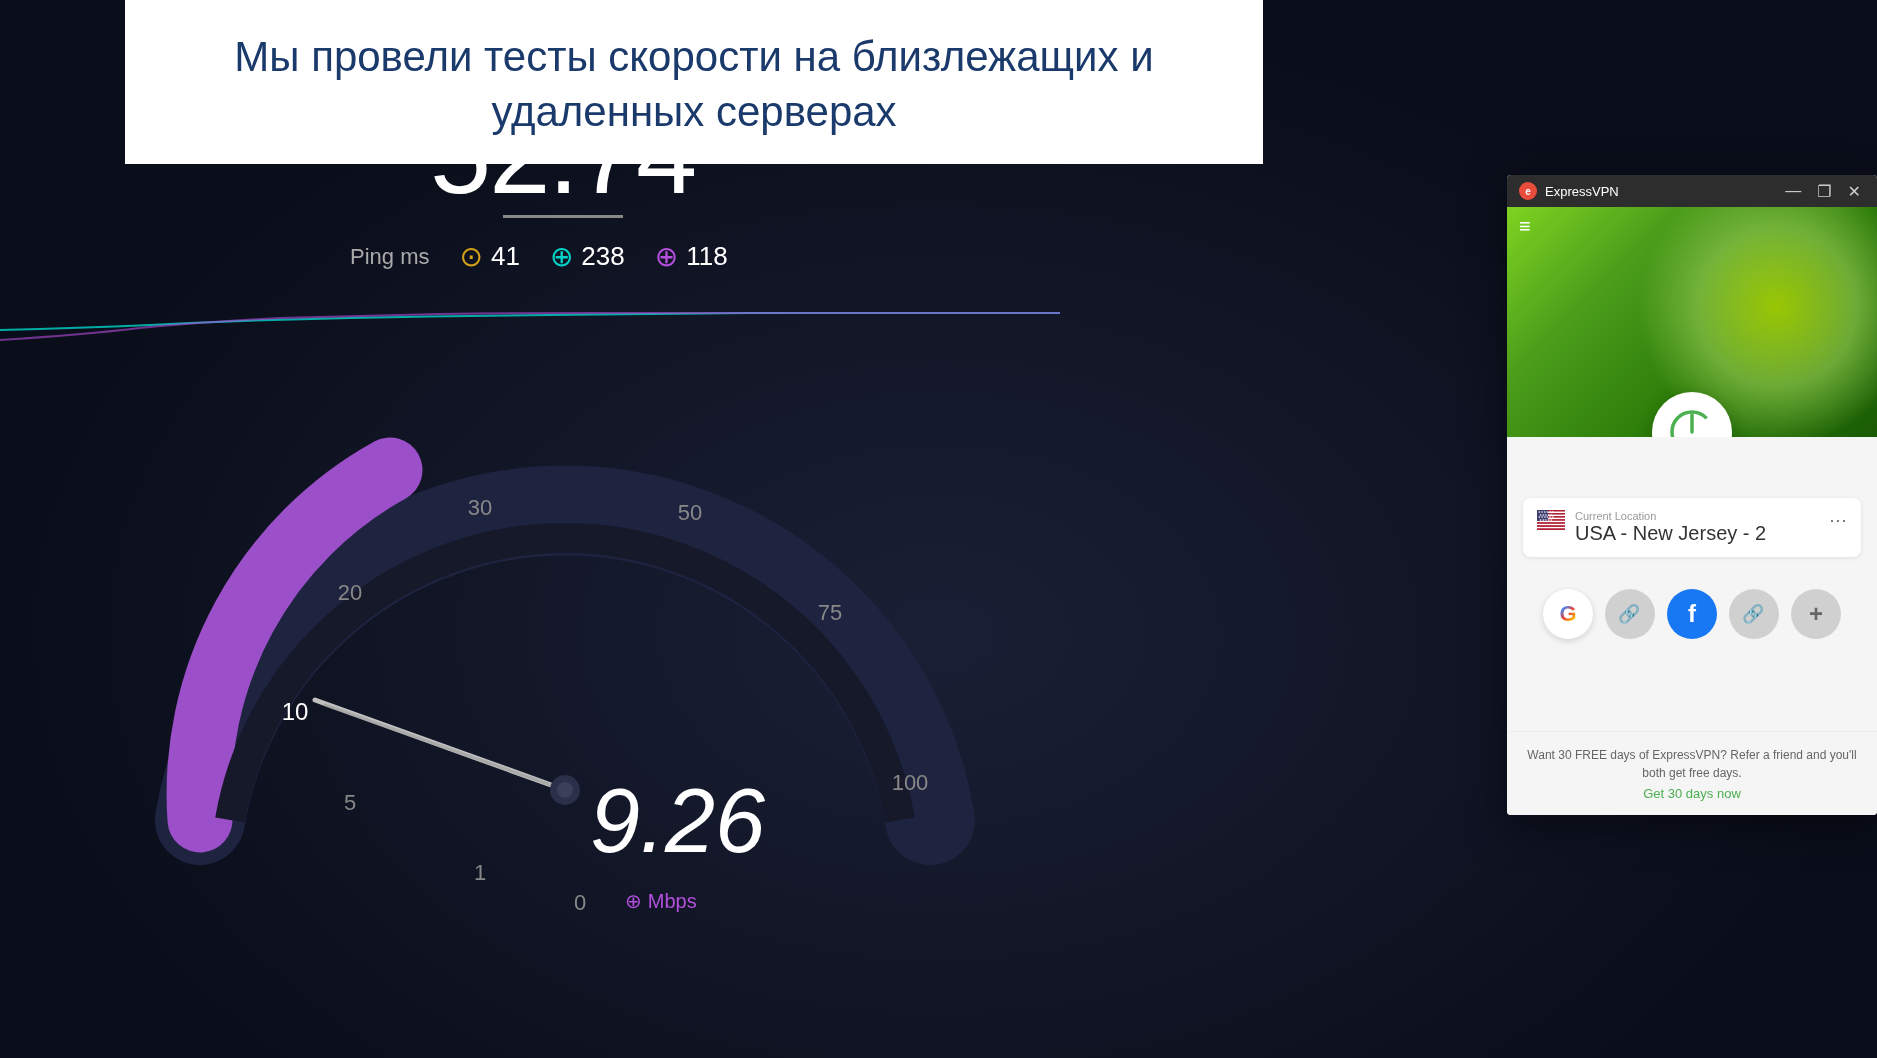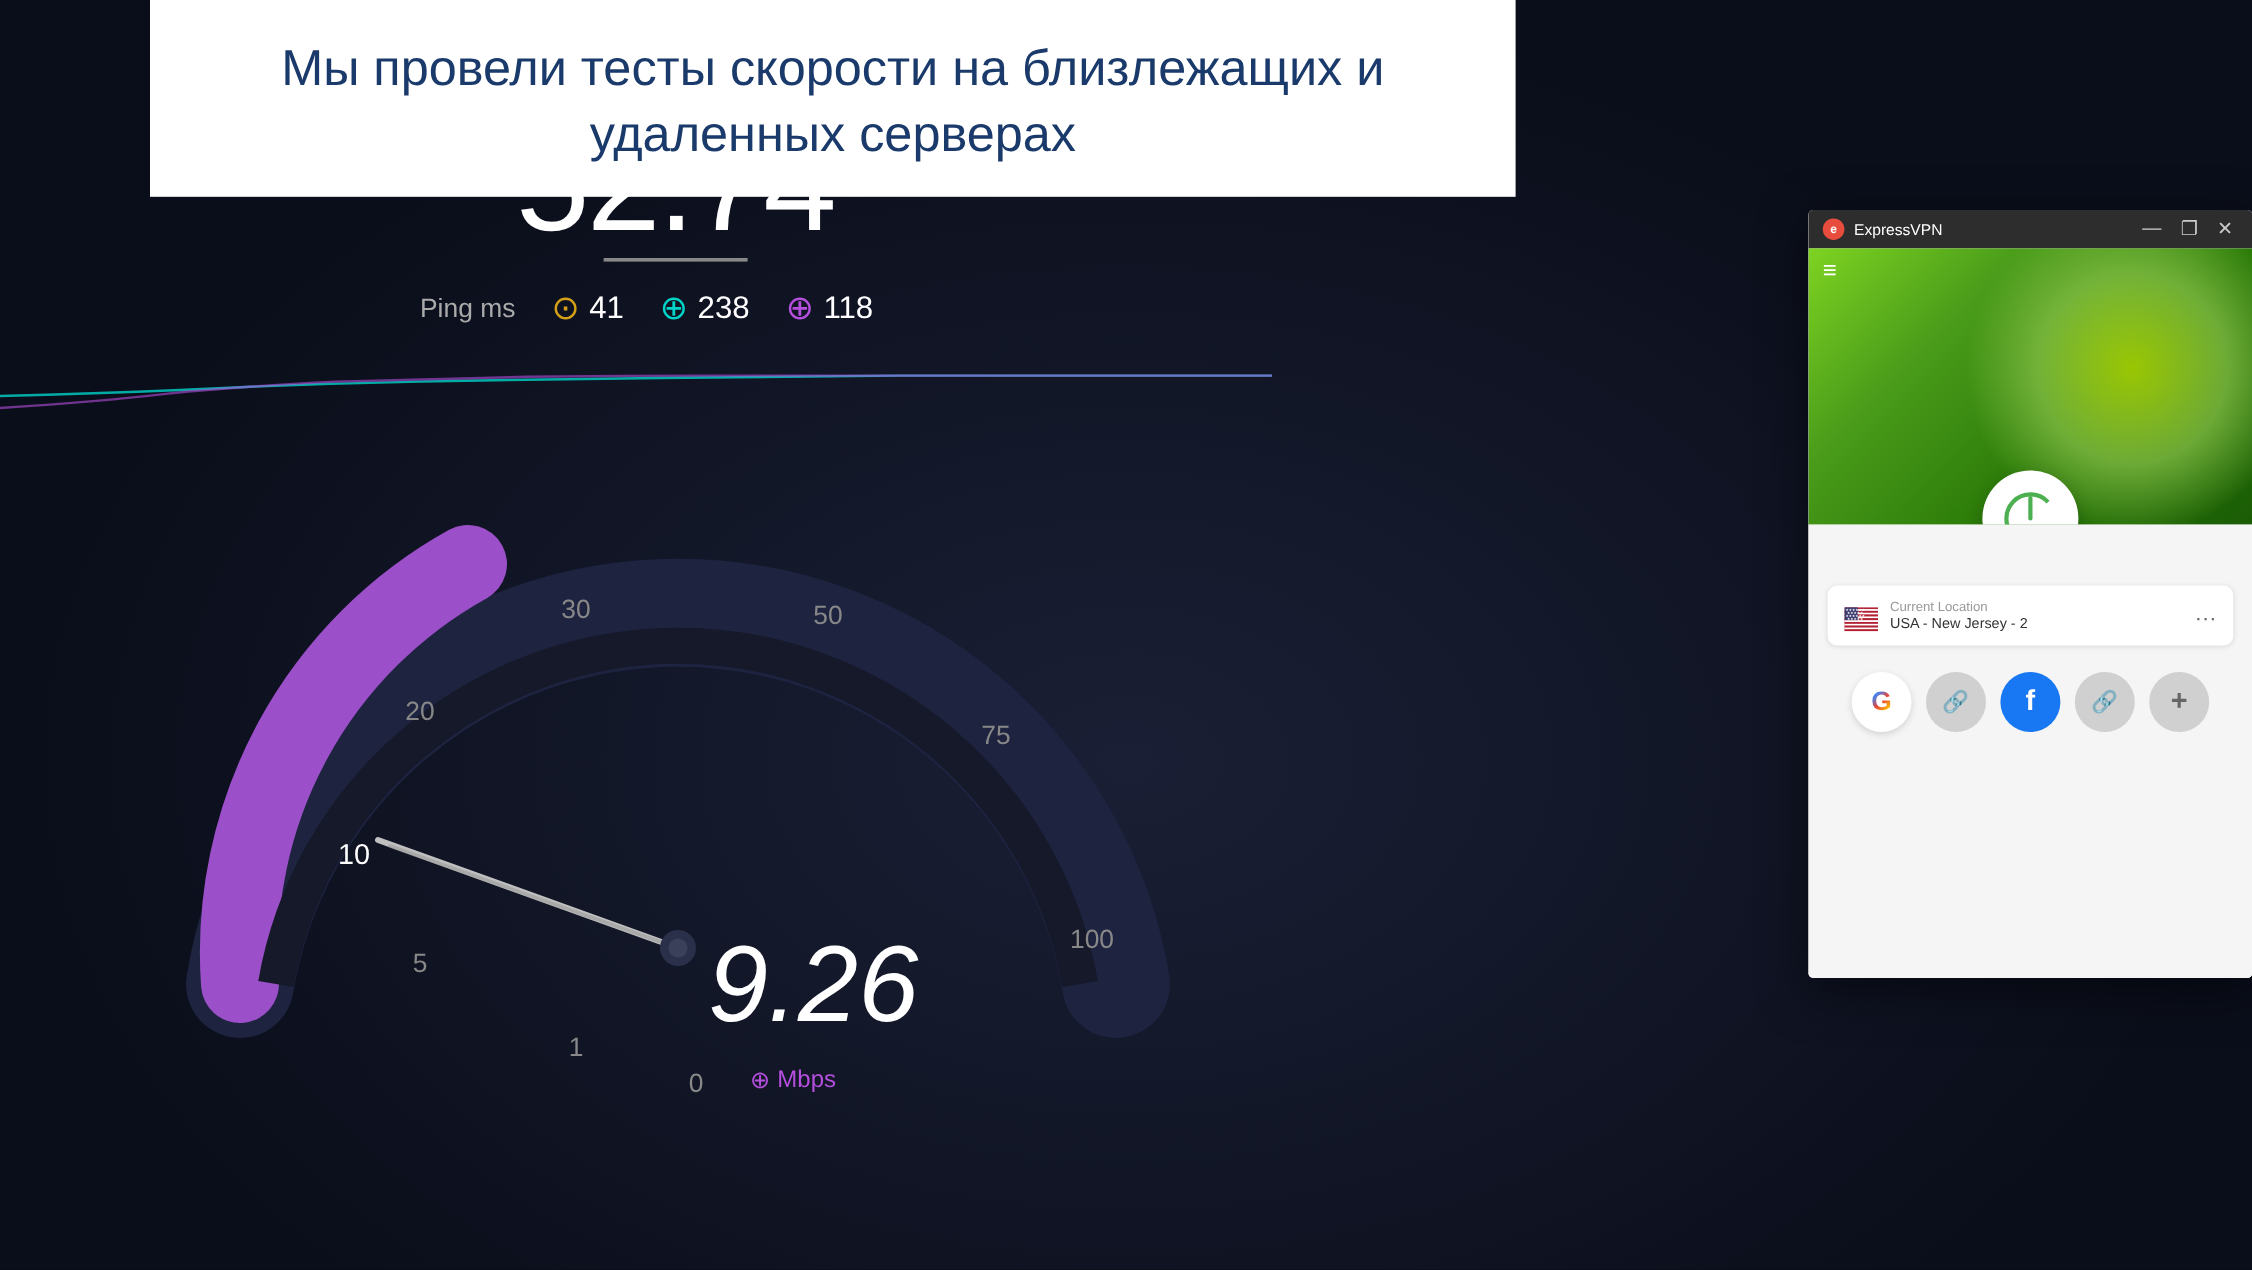--- a/index.html
+++ b/index.html
@@ -242,43 +242,43 @@
       text-align: center;
       font-size: 20px;
       color: #333;
       font-weight: 400;
       margin-bottom: 16px;
       padding: 0 20px;
     }
 
     
     .location-box {
-      margin: 6px 16px;
+      margin: 16px 16px;
       background: white;
       border-radius: 8px;
       padding: 12px 14px;
       display: flex;
-      align-items: flex-end;
+      align-items: flex-start;
       gap: 10px;
       box-shadow: 0 1px 4px rgba(0,0,0,0.1);
     }
     .us-flag {
       width: 28px;
       height: 20px;
       flex-shrink: 0;
     }
     .location-info {
       flex: 1;
     }
     .location-label {
       font-size: 11px;
       color: #999;
     }
     .location-name {
-      font-size: 12px;
+      font-size: 20px;
       color: #333;
       font-weight: 500;
     }
     .location-more {
       color: #666;
       font-size: 18px;
       cursor: pointer;
     }
 
     
@@ -497,14 +497,18 @@
         <span style="font-size:24px; color:white;">f</span>
       </button>
       <button class="app-icon-btn app-link2">
         <span style="color:#666; font-size:18px;">🔗</span>
       </button>
       <button class="app-icon-btn app-add">
         <span style="color:#666; font-size:24px;">+</span>
       </button>
     </div>
 
+    <div class="vpn-promo">
+      <p class="promo-text">Want 30 FREE days of ExpressVPN? Refer a friend and you'll both get free days.</p>
+      <a class="promo-link">Get 30 days now</a>
+    </div>
   </div>
 </div>
 
 </body></html>

